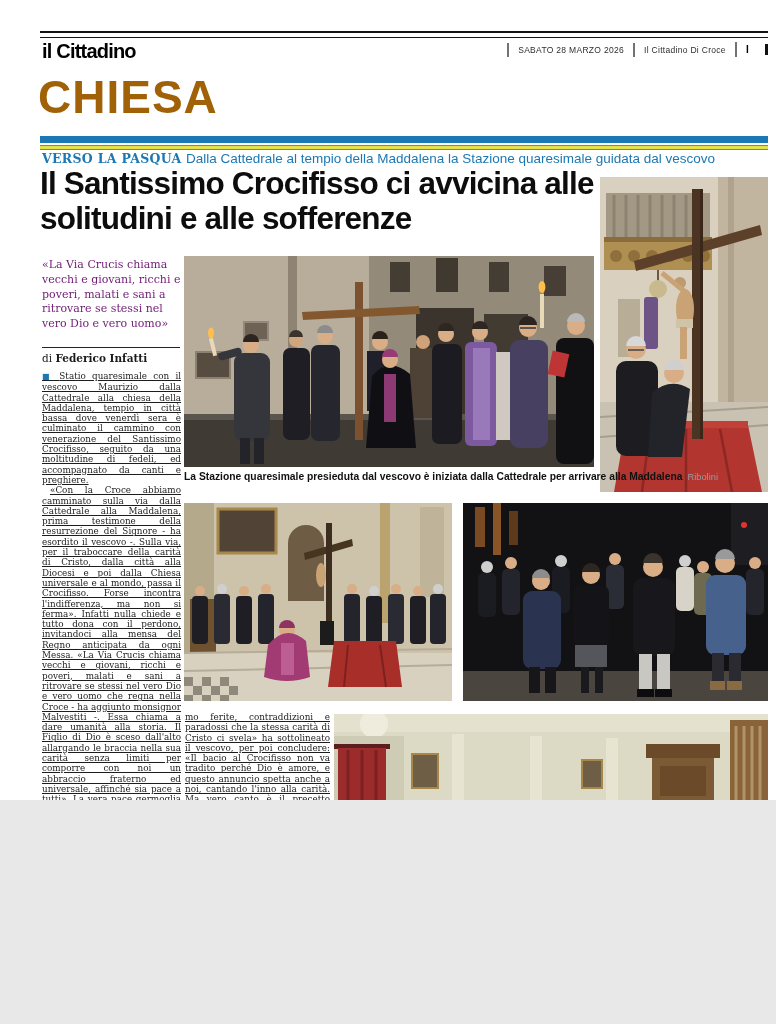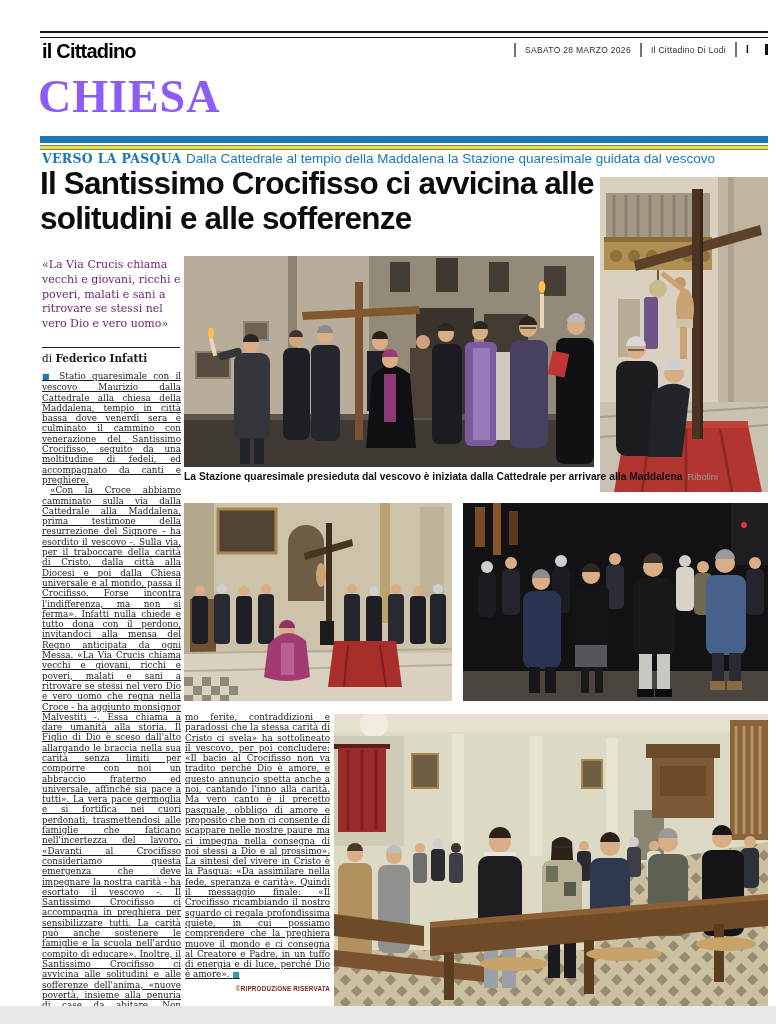--- a/index.html
+++ b/index.html
@@ -1,30 +1,30 @@
 <!DOCTYPE html>
 <html><head>
 <meta charset="utf-8">
 <style>
   html,body{margin:0;padding:0;background:#e8e8e8;}
-  .page{position:relative;width:776px;height:1006px;background:#ffffff;overflow:hidden;
+  .page{position:relative;width:776px;height:800px;background:#ffffff;overflow:hidden;
         font-family:"Liberation Sans",sans-serif;color:#1a1a1a;margin:0 auto;}
 
   
   .top-rule{position:absolute;left:40px;top:31px;width:728px;height:4px;
             border-top:2px solid #141414;border-bottom:1px solid #141414;}
   .logo{position:absolute;left:42px;top:40px;font-weight:800;font-size:20px;letter-spacing:-0.8px;color:#000;}
   .dateline{position:absolute;right:8px;top:42px;display:flex;align-items:center;font-size:8.5px;color:#2e2e2e;}
   .dateline .dl-item{padding:2px 9px;border-left:2px solid #737373;letter-spacing:0.3px;}
   .dateline .dl-page{font-weight:bold;font-size:10px;color:#000;}
   .dateline .dl-tick{width:3px;height:11px;background:#111;margin-left:7px;}
 
   
-  .section-title{position:absolute;left:38px;top:70px;font-family:Liberation Serif, serif;
-                 font-weight:bold;font-size:46px;letter-spacing:1px;color:#8b5cf6;}
+  .section-title{position:absolute;left:38px;top:70px;font-family:Liberation Sans, sans-serif;
+                 font-weight:bold;font-size:46px;letter-spacing:1px;color:#a16207;}
   .stripes{position:absolute;left:40px;top:136px;width:728px;}
   .stripe-blue{height:7px;background:#1b78b4;}
   .stripe-yellow{height:3px;background:#e4e24c;border-top:1px solid #85855a;border-bottom:1px solid #85855a;margin-top:2px;}
 
   
   .kicker{position:absolute;left:42px;top:149px;width:726px;white-space:nowrap;}
   .kicker-label{font-family:"DejaVu Serif",serif;font-weight:bold;font-size:12.5px;color:#1b78b4;letter-spacing:0.3px;}
   .kicker-text{font-size:13.5px;color:#1b78b4;}
   .headline{position:absolute;left:40px;top:166px;width:565px;font-weight:700;font-size:31.5px;
             line-height:35px;letter-spacing:-0.8px;color:#0d0d0d;}
@@ -61,21 +61,21 @@
 </style>
 </head>
 <body>
 
 <div class="page">
 
   <div class="top-rule"></div>
   <div class="logo">il Cittadino</div>
   <div class="dateline">
     <span class="dl-item">SABATO 28 MARZO 2026</span>
-    <span class="dl-item">Il Cittadino Di Lodi</span>
+    <span class="dl-item">Il Cittadino Di Croce</span>
     <span class="dl-item dl-page">I</span>
     <span class="dl-tick"></span>
   </div>
 
   <div class="section-title">CHIESA</div>
 
   <div class="stripes">
     <div class="stripe-blue"></div>
     <div class="stripe-yellow"></div>
   </div>

